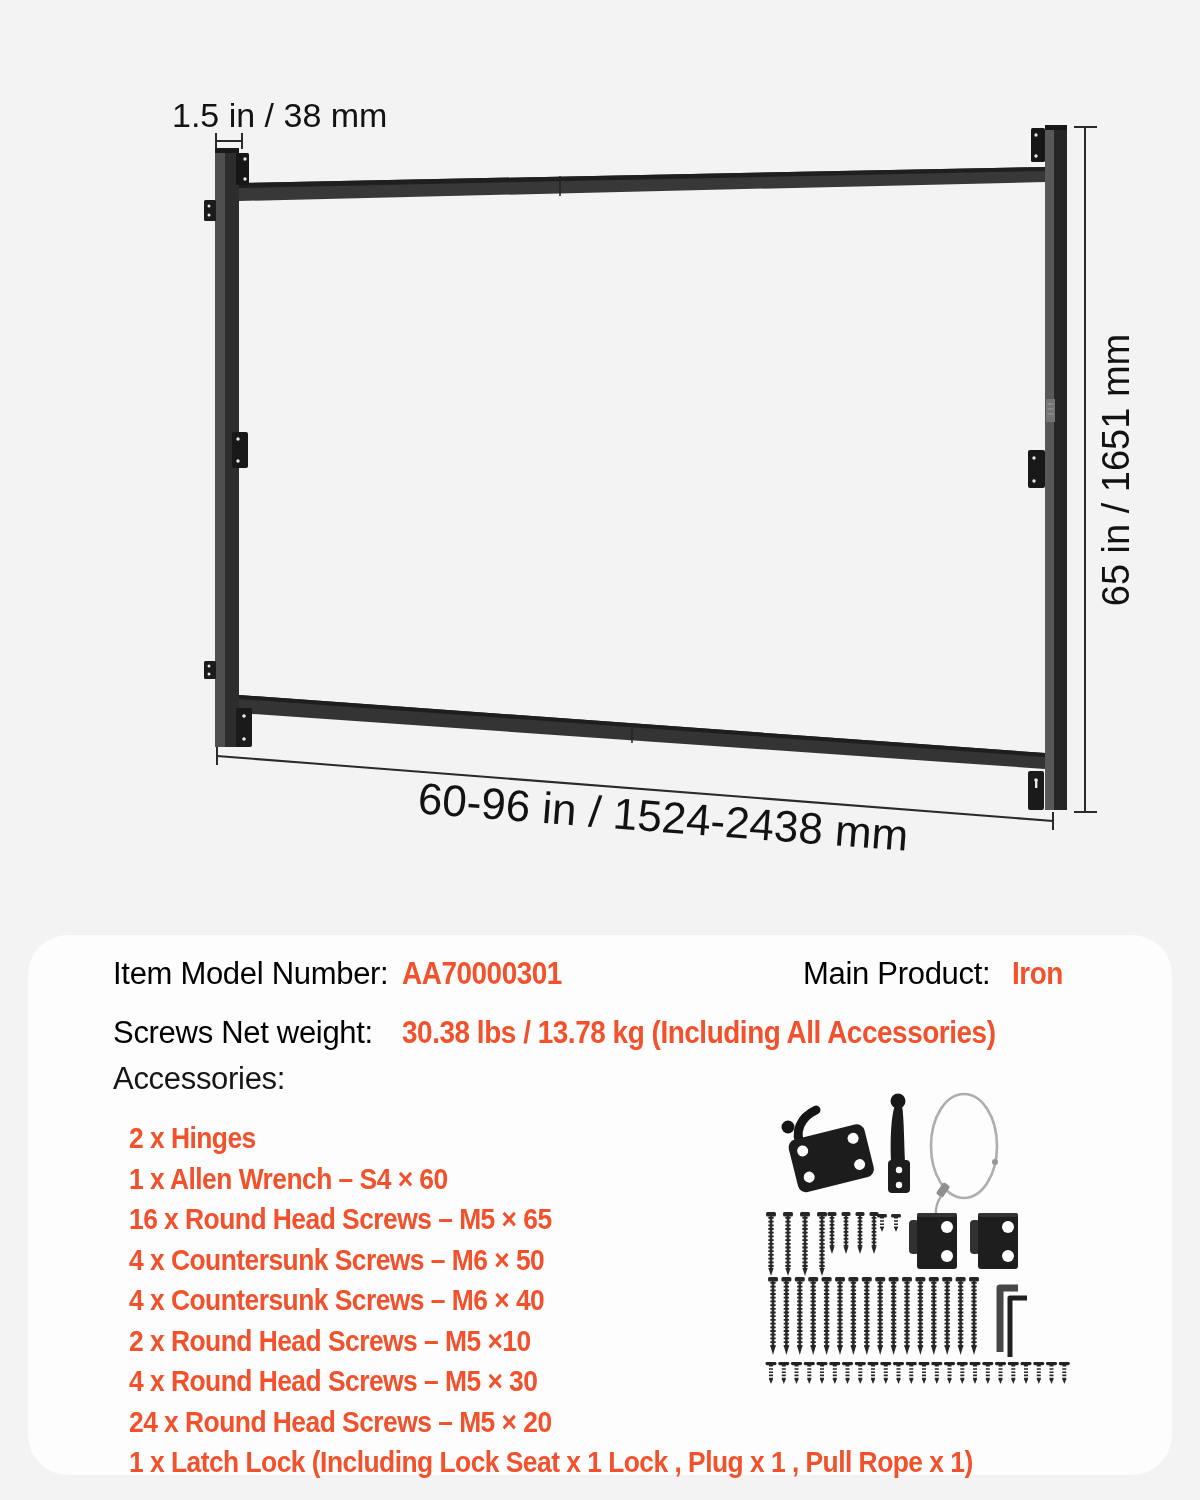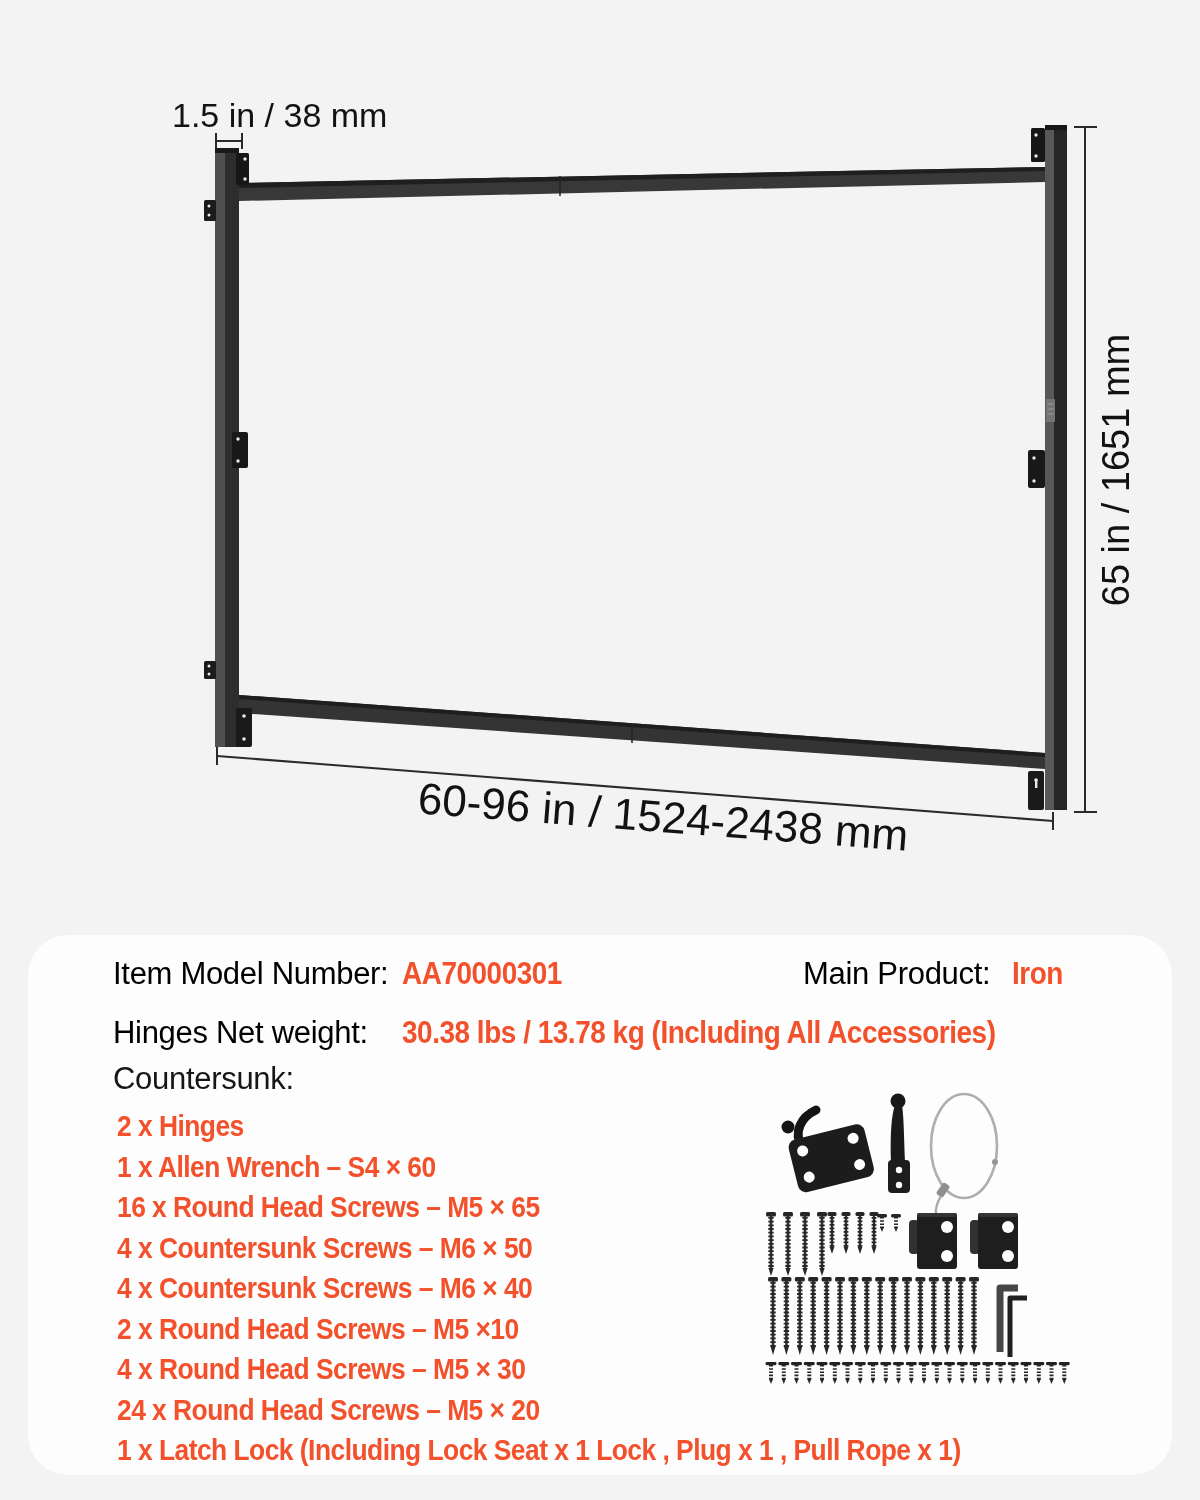--- a/index.html
+++ b/index.html
@@ -23,21 +23,21 @@
   }
   .spec-value{
     position:absolute;font-size:31px;font-weight:bold;color:#F2512B;
     letter-spacing:-0.5px;white-space:nowrap;line-height:36px;
     transform:scaleX(.9);transform-origin:0 50%;
   }
   .acc-heading{
     position:absolute;left:85px;top:126px;font-size:31px;color:#161616;
     letter-spacing:-0.3px;line-height:36px;
   }
-  .acc-list{position:absolute;left:85px;top:167px;margin:4px;padding:0;list-style:none;}
+  .acc-list{position:absolute;left:85px;top:167px;margin:16px;padding:0;list-style:none;}
   .acc-list li{
     height:40.5px;line-height:40.5px;font-size:30px;font-weight:bold;color:#F2512B;
     letter-spacing:-0.6px;white-space:nowrap;
     transform:scaleX(.88);transform-origin:0 50%;
   }
   .acc-photo{position:absolute;left:715px;top:148px;}
 </style>
 </head>
 <body>
 
@@ -128,24 +128,24 @@
 </svg>
 
 <div class="panel">
 
   <span class="spec-label" style="left:85px;top:21px">Item Model Number:</span>
   <span class="spec-value" style="left:374px;top:21px">AA70000301</span>
 
   <span class="spec-label" style="left:775px;top:21px">Main Product:</span>
   <span class="spec-value" style="left:984px;top:21px">Iron</span>
 
-  <span class="spec-label" style="left:85px;top:80px">Hinges Net weight:</span>
+  <span class="spec-label" style="left:85px;top:80px">Screws Net weight:</span>
   <span class="spec-value" style="left:374px;top:80px">30.38 lbs / 13.78 kg (Including All Accessories)</span>
 
-  <div class="acc-heading">Countersunk:</div>
+  <div class="acc-heading">Accessories:</div>
 
   <ul class="acc-list">
     <li>2 x Hinges</li>
     <li>1 x Allen Wrench – S4 × 60</li>
     <li>16 x Round Head Screws – M5 × 65</li>
     <li>4 x Countersunk Screws – M6 × 50</li>
     <li>4 x Countersunk Screws – M6 × 40</li>
     <li>2 x Round Head Screws – M5 ×10</li>
     <li>4 x Round Head Screws – M5 × 30</li>
     <li>24 x Round Head Screws – M5 × 20</li>

